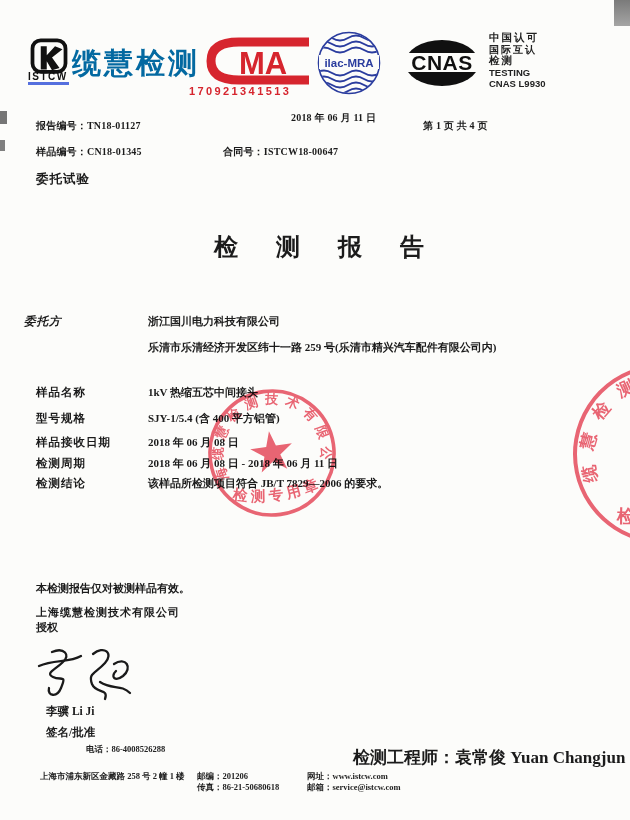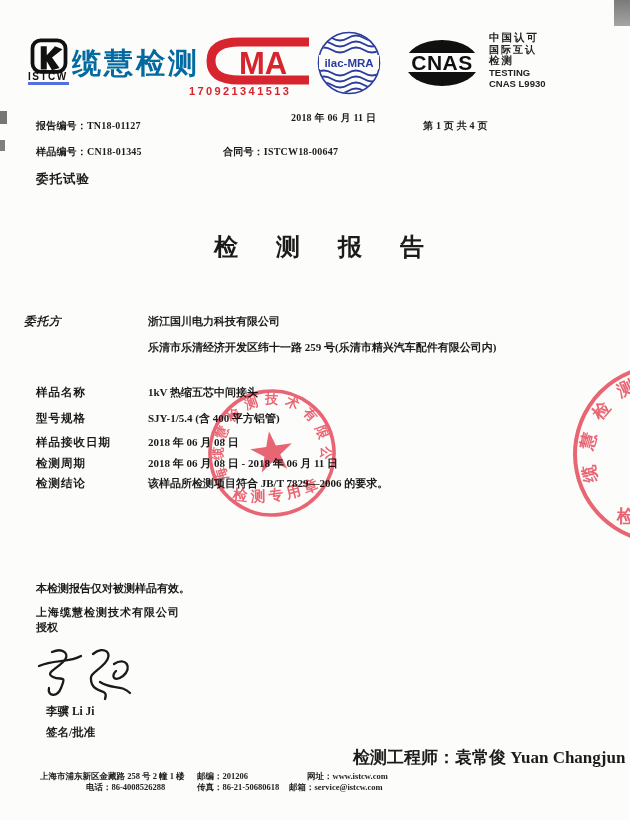--- a/index.html
+++ b/index.html
@@ -131,25 +131,25 @@
   </svg>
   <div class="abs b" style="left:46px;top:704px;font-size:11.5px;">李骥 Li Ji</div>
   <div class="abs b" style="left:46px;top:725px;font-size:11.5px;">签名/批准</div>
 
 
   <div class="abs b" style="left:353px;top:746px;font-size:17px;">
     <span>检测工程师：</span><span>袁常俊 Yuan Changjun</span>
   </div>
 
   <div class="abs foot" style="left:40px;top:771px;">上海市浦东新区金藏路 258 号 2 幢 1 楼</div>
-  <div class="abs foot" style="left:40px;top:782px;padding-left:46px;">电话：86-4008526288</div>
+  <div class="abs foot" style="left:40px;top:744px;padding-left:46px;">电话：86-4008526288</div>
   <div class="abs foot" style="left:197px;top:771px;">邮编：201206</div>
   <div class="abs foot" style="left:197px;top:782px;">传真：86-21-50680618</div>
   <div class="abs foot" style="left:307px;top:771px;">网址：www.istcw.com</div>
-  <div class="abs foot" style="left:289px;top:782px;">邮箱：service@istcw.com</div>
+  <div class="abs foot" style="left:307px;top:782px;">邮箱：service@istcw.com</div>
 
   <svg class="abs stamp" style="left:187px;top:368px;transform:rotate(-8deg);" width="170" height="170" viewBox="-85 -85 170 170">
     <defs>
       <path id="cArc" d="M -46.5,18 A 49.8,49.8 0 1 1 46.5,18"></path>
       <path id="cBot" d="M -46,40 Q 0,54 46,40"></path>
     </defs>
     <circle r="62" fill="none" stroke="#e8485a" stroke-width="3.6"></circle>
     <polygon points="0,-22 4.9,-6.8 21,-6.8 8,2.6 12.9,17.8 0,8.4 -12.9,17.8 -8,2.6 -21,-6.8 -4.9,-6.8" fill="#e8485a"></polygon>
     <text font-size="13" font-weight="bold" fill="#e8485a" letter-spacing="6.5">
       <textPath href="#cArc" startOffset="50%" text-anchor="middle">上海缆慧检测技术有限公司</textPath>

